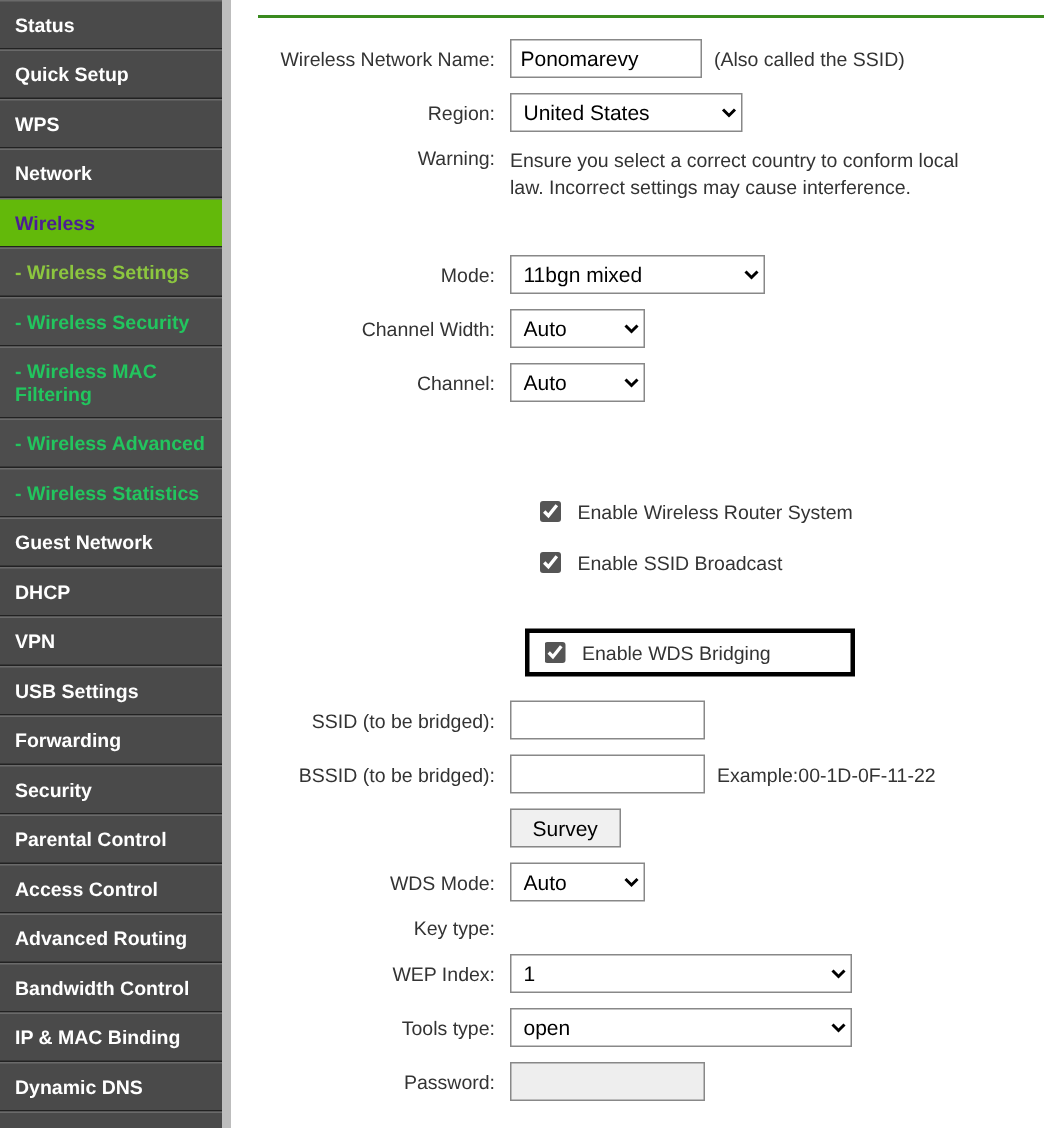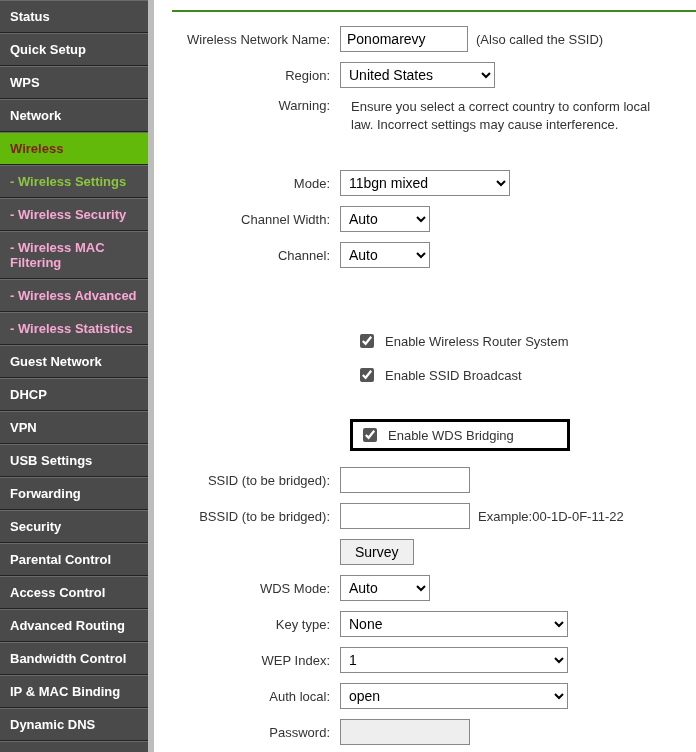--- a/index.html
+++ b/index.html
@@ -23,25 +23,25 @@
     color: #fff;
     font-weight: bold;
     font-size: 13px;
     border-top: 1px solid #6a6a6a;
     border-bottom: 1px solid #222;
     cursor: pointer;
     background: #4a4a4a;
   }
   .side-item.active {
     background: #63b90a;
-    color: #7f1d1d;
+    color: #4c1d95;
   }
   .side-sub {
     padding: 8px 10px;
-    color: #f9a8d4;
+    color: #22c55e;
     font-size: 13px;
     font-weight: bold;
     border-top: 1px solid #6a6a6a;
     border-bottom: 1px solid #222;
     cursor: pointer;
     background: #4d4d4d;
   }
   .side-sub.active {
     color: #8cc63f;
   }
@@ -84,21 +84,21 @@
     font-family: inherit;
   }
   select {
     height: 26px;
     padding: 2px 4px;
     border: 1px solid #888;
     font-size: 14px;
     background: #fff;
   }
   .note { color: #333; font-size: 13px; white-space: nowrap; }
-  .warn { color: #333; font-size: 13px; line-height: 1.4; margin-left: 11px; }
+  .warn { color: #333; font-size: 13px; line-height: 1.4; }
   .gap { height: 26px; }
   .chk-row {
     display: flex;
     align-items: center;
     margin-left: 178px;
     margin-bottom: 8px;
     font-size: 13px;
     color: #333;
     padding: 3px 6px;
     gap: 8px;
@@ -248,38 +248,33 @@
       <div class="lbl">WDS Mode:</div>
       <div class="ctrl">
         <select style="width:90px">
           <option>Auto</option>
         </select>
       </div>
     </div>
 
     <div class="row">
       <div class="lbl">Key type:</div>
-      <div class="ctrl">
-        <select style="width:228px">
-          <option>None</option>
-        </select>
-      </div>
     </div>
 
     <div class="row">
       <div class="lbl">WEP Index:</div>
       <div class="ctrl">
         <select style="width:228px">
           <option>1</option>
         </select>
       </div>
     </div>
 
     <div class="row">
-      <div class="lbl">Auth local:</div>
+      <div class="lbl">Tools type:</div>
       <div class="ctrl">
         <select style="width:228px">
           <option>open</option>
         </select>
       </div>
     </div>
 
     <div class="row">
       <div class="lbl">Password:</div>
       <div class="ctrl">

